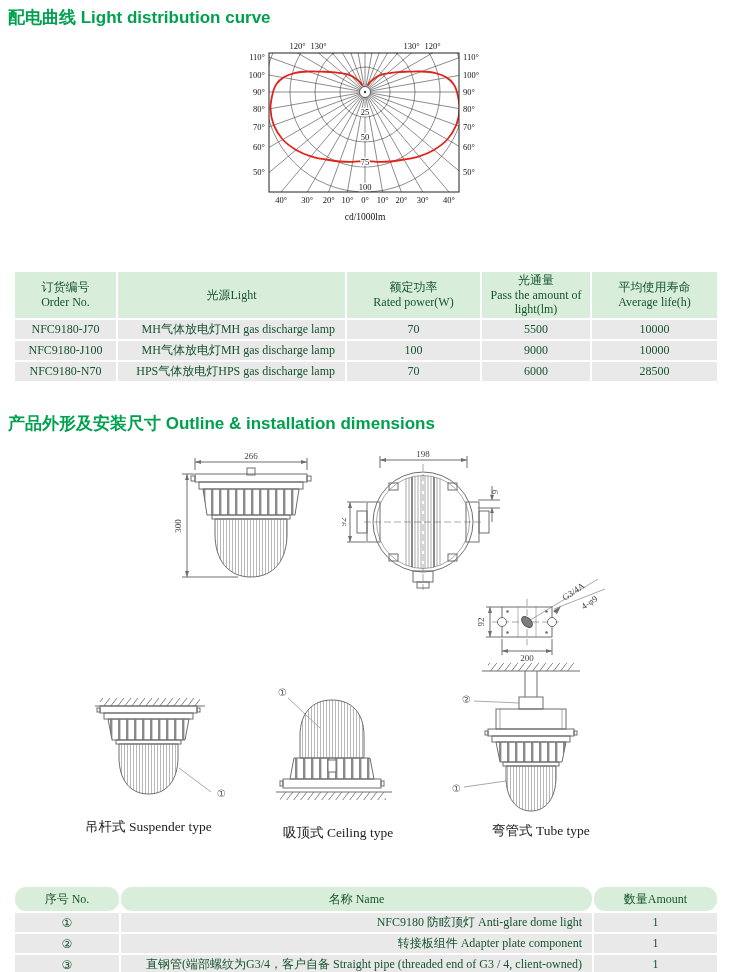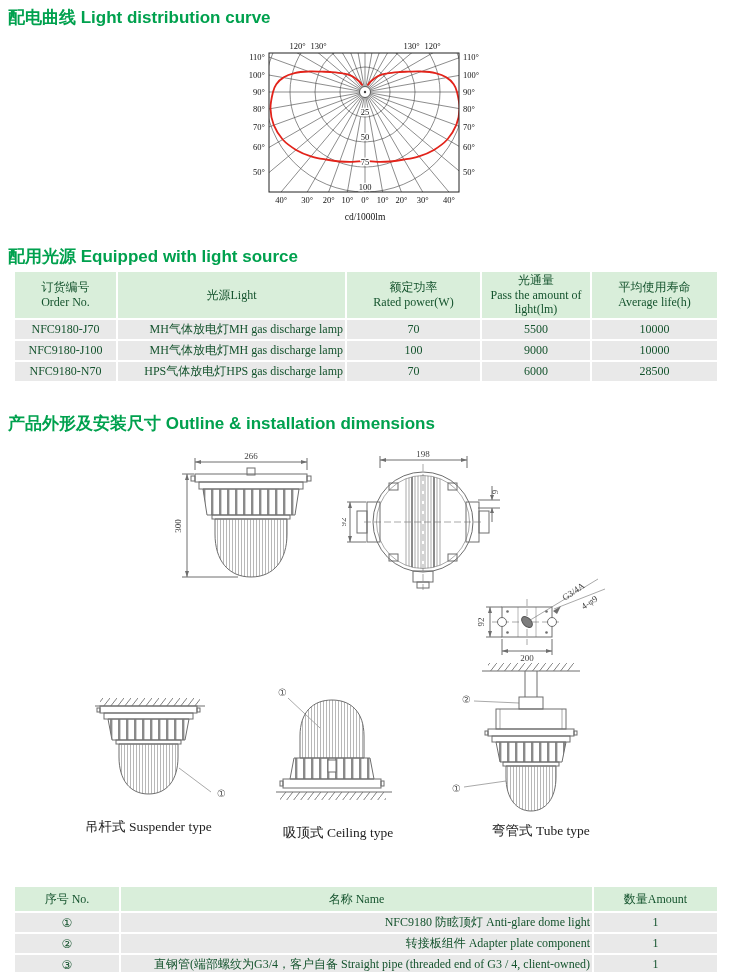--- a/index.html
+++ b/index.html
@@ -3,25 +3,25 @@
 <meta charset="utf-8">
 <style>
   html,body{margin:0;padding:0;background:#fff;}
   #page{position:relative;width:730px;height:972px;background:#fff;overflow:hidden;
         font-family:"Liberation Serif",serif;color:#1a1a1a;}
   .sec-title{position:absolute;font-family:"Liberation Sans",sans-serif;font-weight:bold;
         font-size:17px;color:#00a14e;white-space:nowrap;}
   .tbl{position:absolute;left:13px;width:706px;border-collapse:separate;border-spacing:2px;
         table-layout:fixed;font-size:12px;color:#14532d;}
   .tbl th{background:#d9eeda;font-weight:normal;vertical-align:middle;padding:1px 2px;}
-  .tbl td{background:#e9e9e9;height:19px;text-align:center;padding:0 2px;white-space:nowrap;overflow:hidden;}
+  .tbl td{background:#e9e9e9;height:19px;text-align:center;padding:0 10px;white-space:nowrap;overflow:hidden;}
   .tbl td.left{text-align:right;padding-left:12px;}
   .tbl th .zh,.tbl th .en{line-height:1.22;text-align:center;}
   #table1 thead th{height:42px;}
-  #table2 thead th{height:22px;}
+  #table2 thead th{height:22px;border-radius:11px;}
   #table2 td:first-child{font-family:"DejaVu Sans","Liberation Serif",serif;}
   #drawings{position:absolute;left:0;top:440px;width:730px;height:448px;}
   .dwg{position:absolute;}
   .cap{position:absolute;font-size:13.5px;color:#222;white-space:nowrap;}
   .dimtxt{font-family:"Liberation Serif",serif;font-size:9px;fill:#444;}
   .callout{font-family:"DejaVu Sans",sans-serif;font-size:10px;fill:#555;}
 </style>
 </head>
 <body>
 
@@ -110,21 +110,20 @@
       <text x="101.6" y="163" text-anchor="middle" style="font-family:Liberation Serif,serif;font-size:8.5px;fill:#111">20°</text>
       <text x="120.4" y="163" text-anchor="middle" style="font-family:Liberation Serif,serif;font-size:8.5px;fill:#111">10°</text>
       <text x="138.0" y="163" text-anchor="middle" style="font-family:Liberation Serif,serif;font-size:8.5px;fill:#111">0°</text>
       <text x="155.6" y="163" text-anchor="middle" style="font-family:Liberation Serif,serif;font-size:8.5px;fill:#111">10°</text>
       <text x="174.4" y="163" text-anchor="middle" style="font-family:Liberation Serif,serif;font-size:8.5px;fill:#111">20°</text>
       <text x="195.7" y="163" text-anchor="middle" style="font-family:Liberation Serif,serif;font-size:8.5px;fill:#111">30°</text>
       <text x="221.9" y="163" text-anchor="middle" style="font-family:Liberation Serif,serif;font-size:8.5px;fill:#111">40°</text>
       <text x="138" y="180" text-anchor="middle" style="font-family:Liberation Serif,serif;font-size:9.5px;fill:#111">cd/1000lm</text>
     </svg>
 
-  <div class="sec-title" style="left:8px;top:245px">配用光源 Equipped with light source</div>
 
   <table class="tbl" id="table1" style="top:270px">
     <colgroup>
         <col style="width:101px">
         <col style="width:227px">
         <col style="width:133px">
         <col style="width:108px">
         <col style="width:125px">
       </colgroup>
     <thead>

